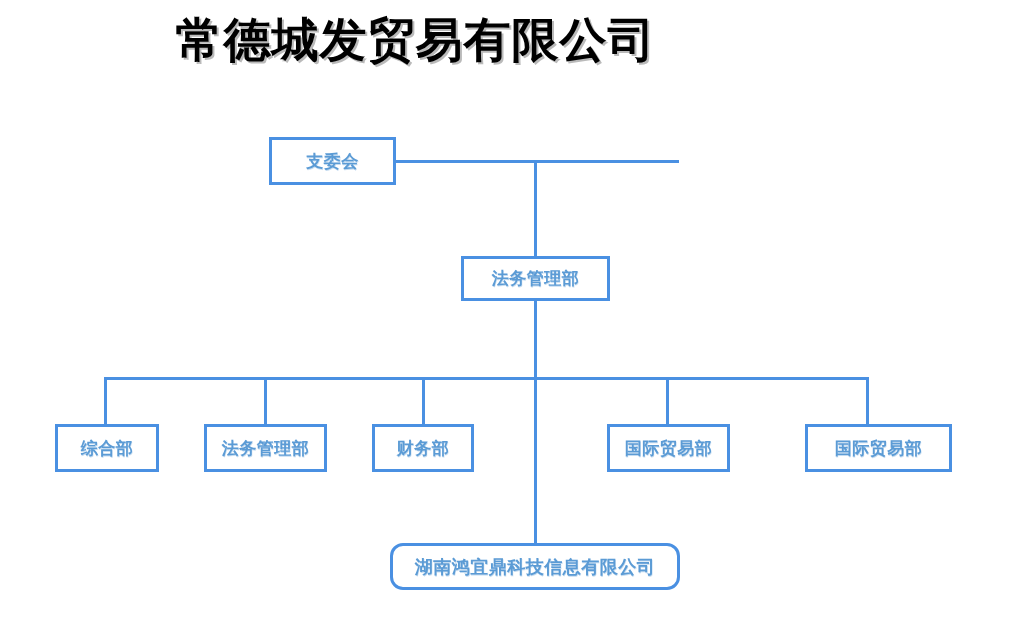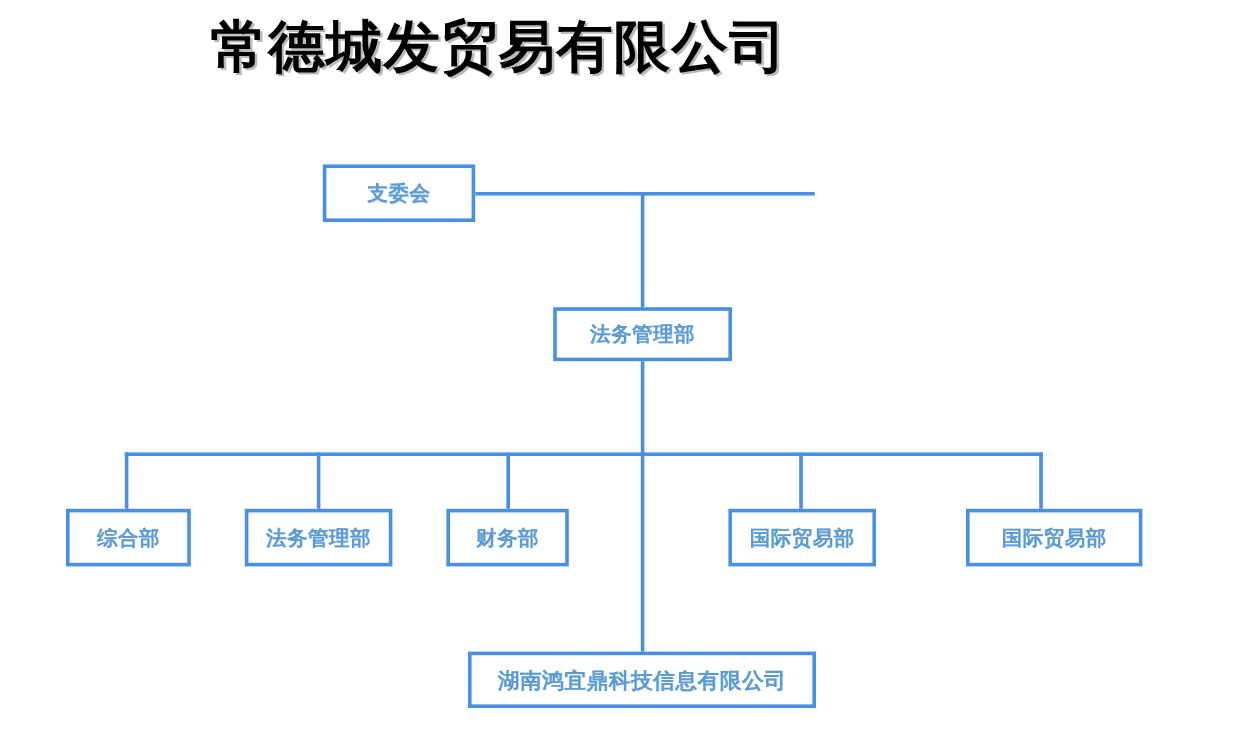--- a/index.html
+++ b/index.html
@@ -114,17 +114,17 @@
   </div>
 
   <div class="node" style="left:607px; top:424px; width:123px; height:48px;">
     <span class="node-label">国际贸易部</span>
   </div>
 
   <div class="node" style="left:805px; top:424px; width:147px; height:48px;">
     <span class="node-label">国际贸易部</span>
   </div>
 
-  <div class="node subsidiary" style="left:390px; top:543px; width:290px; height:47px;">
+  <div class="node subsidiary" style="left:390px; top:543px; width:290px; height:47px;border-radius:13px;">
     <span class="node-label">湖南鸿宜鼎科技信息有限公司</span>
   </div>
 
 </div>
 
 </body></html>

